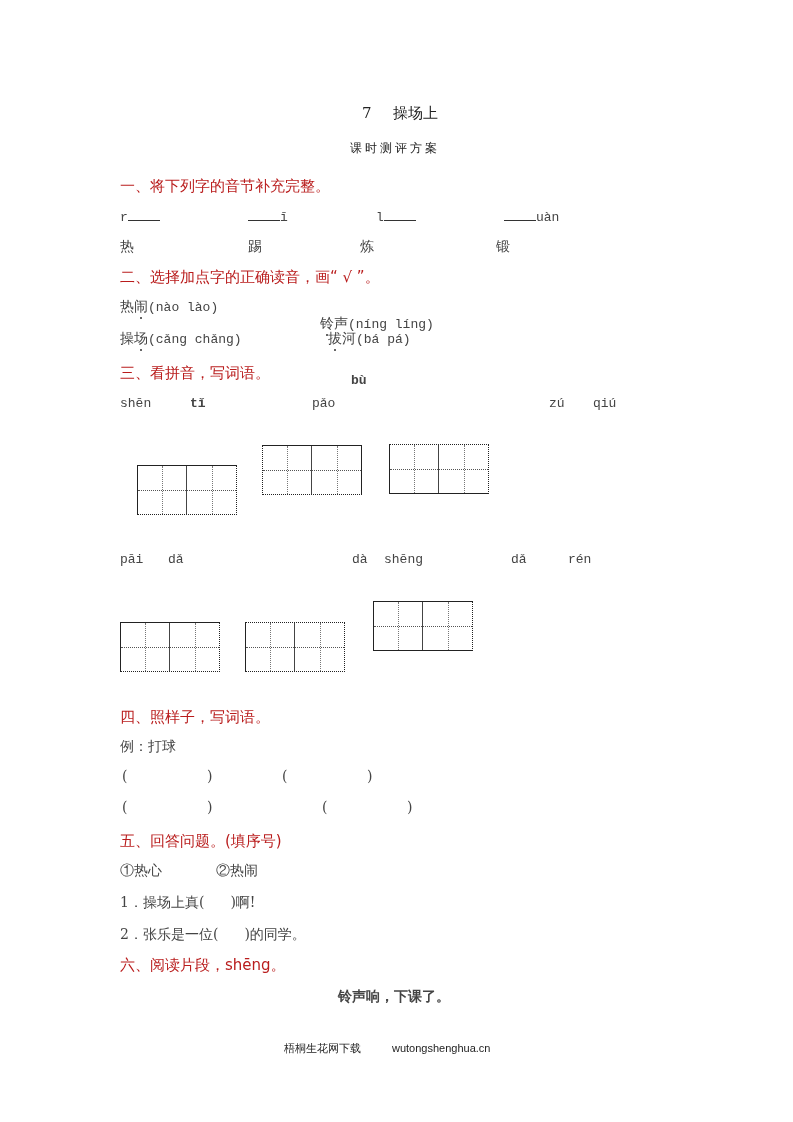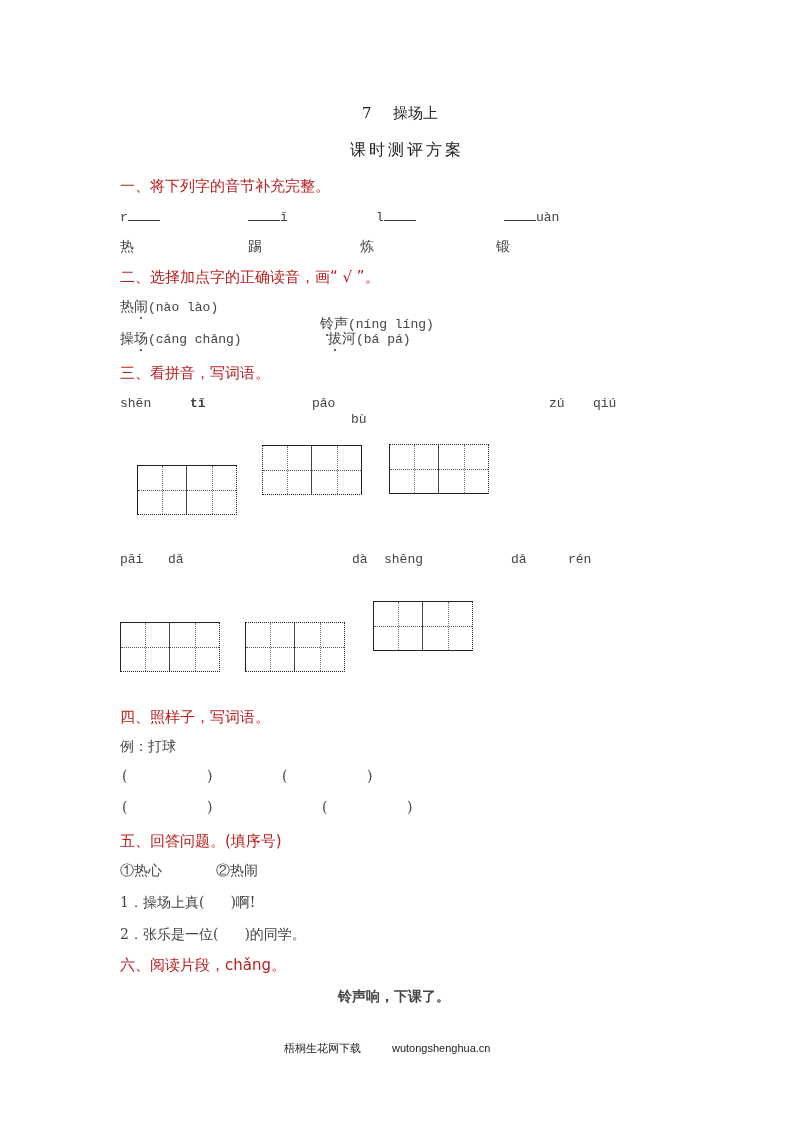--- a/index.html
+++ b/index.html
@@ -1,20 +1,20 @@
 <!DOCTYPE html>
 <html><head>
 <meta charset="utf-8">
 <style>
   html, body { margin:0; padding:0; background:#ffffff; }
   body { width:793px; height:1122px; position:relative; overflow:hidden;
          font-family:"DejaVu Serif", "Liberation Serif", serif; color:#333; }
   .abs { position:absolute; white-space:nowrap; }
   .title { font-size:15px; color:#222; }
-  .subtitle { font-size:16px; color:#222; letter-spacing:3px; font-family:"DejaVu Serif", serif; }
+  .subtitle { font-size:12px; color:#222; letter-spacing:3px; font-family:"DejaVu Serif", serif; }
   .heading { font-size:15px; color:#b91c1c; font-family:"DejaVu Sans","Liberation Sans",sans-serif; }
   .body { font-size:14px; color:#444; }
   .pinyin { font-size:13px; color:#444; font-family:"Liberation Mono","DejaVu Sans Mono",monospace; }
   .blank { display:inline-block; width:32px; border-bottom:1px solid #333; height:12px; vertical-align:baseline; }
   .dot { position:relative; }
   .dot::after { content:""; position:absolute; left:50%; bottom:-5px; width:2px; height:2px; background:#333; border-radius:50%; transform:translateX(-50%); }
   .footer { font-size:11px; color:#222; }
   .footer-url { font-family:"Liberation Sans", sans-serif; }
 
   
@@ -72,21 +72,21 @@
 </div>
 <div class="abs body" style="left:328px; top:330px;">
   <span class="dot">拔</span><span>河</span><span class="pinyin">(bá  pá)</span>
 </div>
 
 <div class="abs heading" style="left:120px; top:364px;">三、看拼音，写词语。</div>
 
 <div class="abs pinyin" style="left:120px; top:396px;">shēn</div>
 <div class="abs pinyin" style="left:190px; top:396px;font-weight:bold;">tǐ</div>
 <div class="abs pinyin" style="left:312px; top:396px;">pǎo</div>
-<div class="abs pinyin" style="left:351px; top:412px;">bù</div>
+<div class="abs pinyin" style="left:351px; top:373px;font-weight:bold;">bù</div>
 <div class="abs pinyin" style="left:537px; top:396px;margin-left:12px;">zú</div>
 <div class="abs pinyin" style="left:593px; top:396px;">qiú</div>
 
 <div class="grid dotted-right dotted-bottom" style="left:137px; top:465px;">
   <div class="cell c1"></div>
     <div class="cell c2"></div>
 </div>
 <div class="grid dotted-left dotted-bottom" style="left:262px; top:445px;">
   <div class="cell c1"></div>
     <div class="cell c2"></div>
@@ -137,20 +137,20 @@
 <div class="abs body" style="left:120px; top:862px;">①热心</div>
 <div class="abs body" style="left:216px; top:862px;">②热闹</div>
 
 <div class="abs body" style="left:120px; top:894px;">
   <span>1．操场上真(</span><span style="display:inline-block;width:26px;"></span><span>)啊!</span>
 </div>
 <div class="abs body" style="left:120px; top:926px;">
   <span>2．张乐是一位(</span><span style="display:inline-block;width:26px;"></span><span>)的同学。</span>
 </div>
 
-<div class="abs heading" style="left:120px; top:956px;">六、阅读片段，chǎng。</div>
+<div class="abs heading" style="left:120px; top:956px;">六、阅读片段，shēng。</div>
 <div class="abs body" style="left:338px; top:988px;font-weight:bold;">铃声响，下课了。</div>
 
 <div class="abs footer" style="left:284px; top:1041px;">
   <span>梧桐生花网下载</span>
   <span style="display:inline-block;width:24px;"></span>
   <span class="footer-url">wutongshenghua.cn</span>
 </div>
 
 </body></html>

